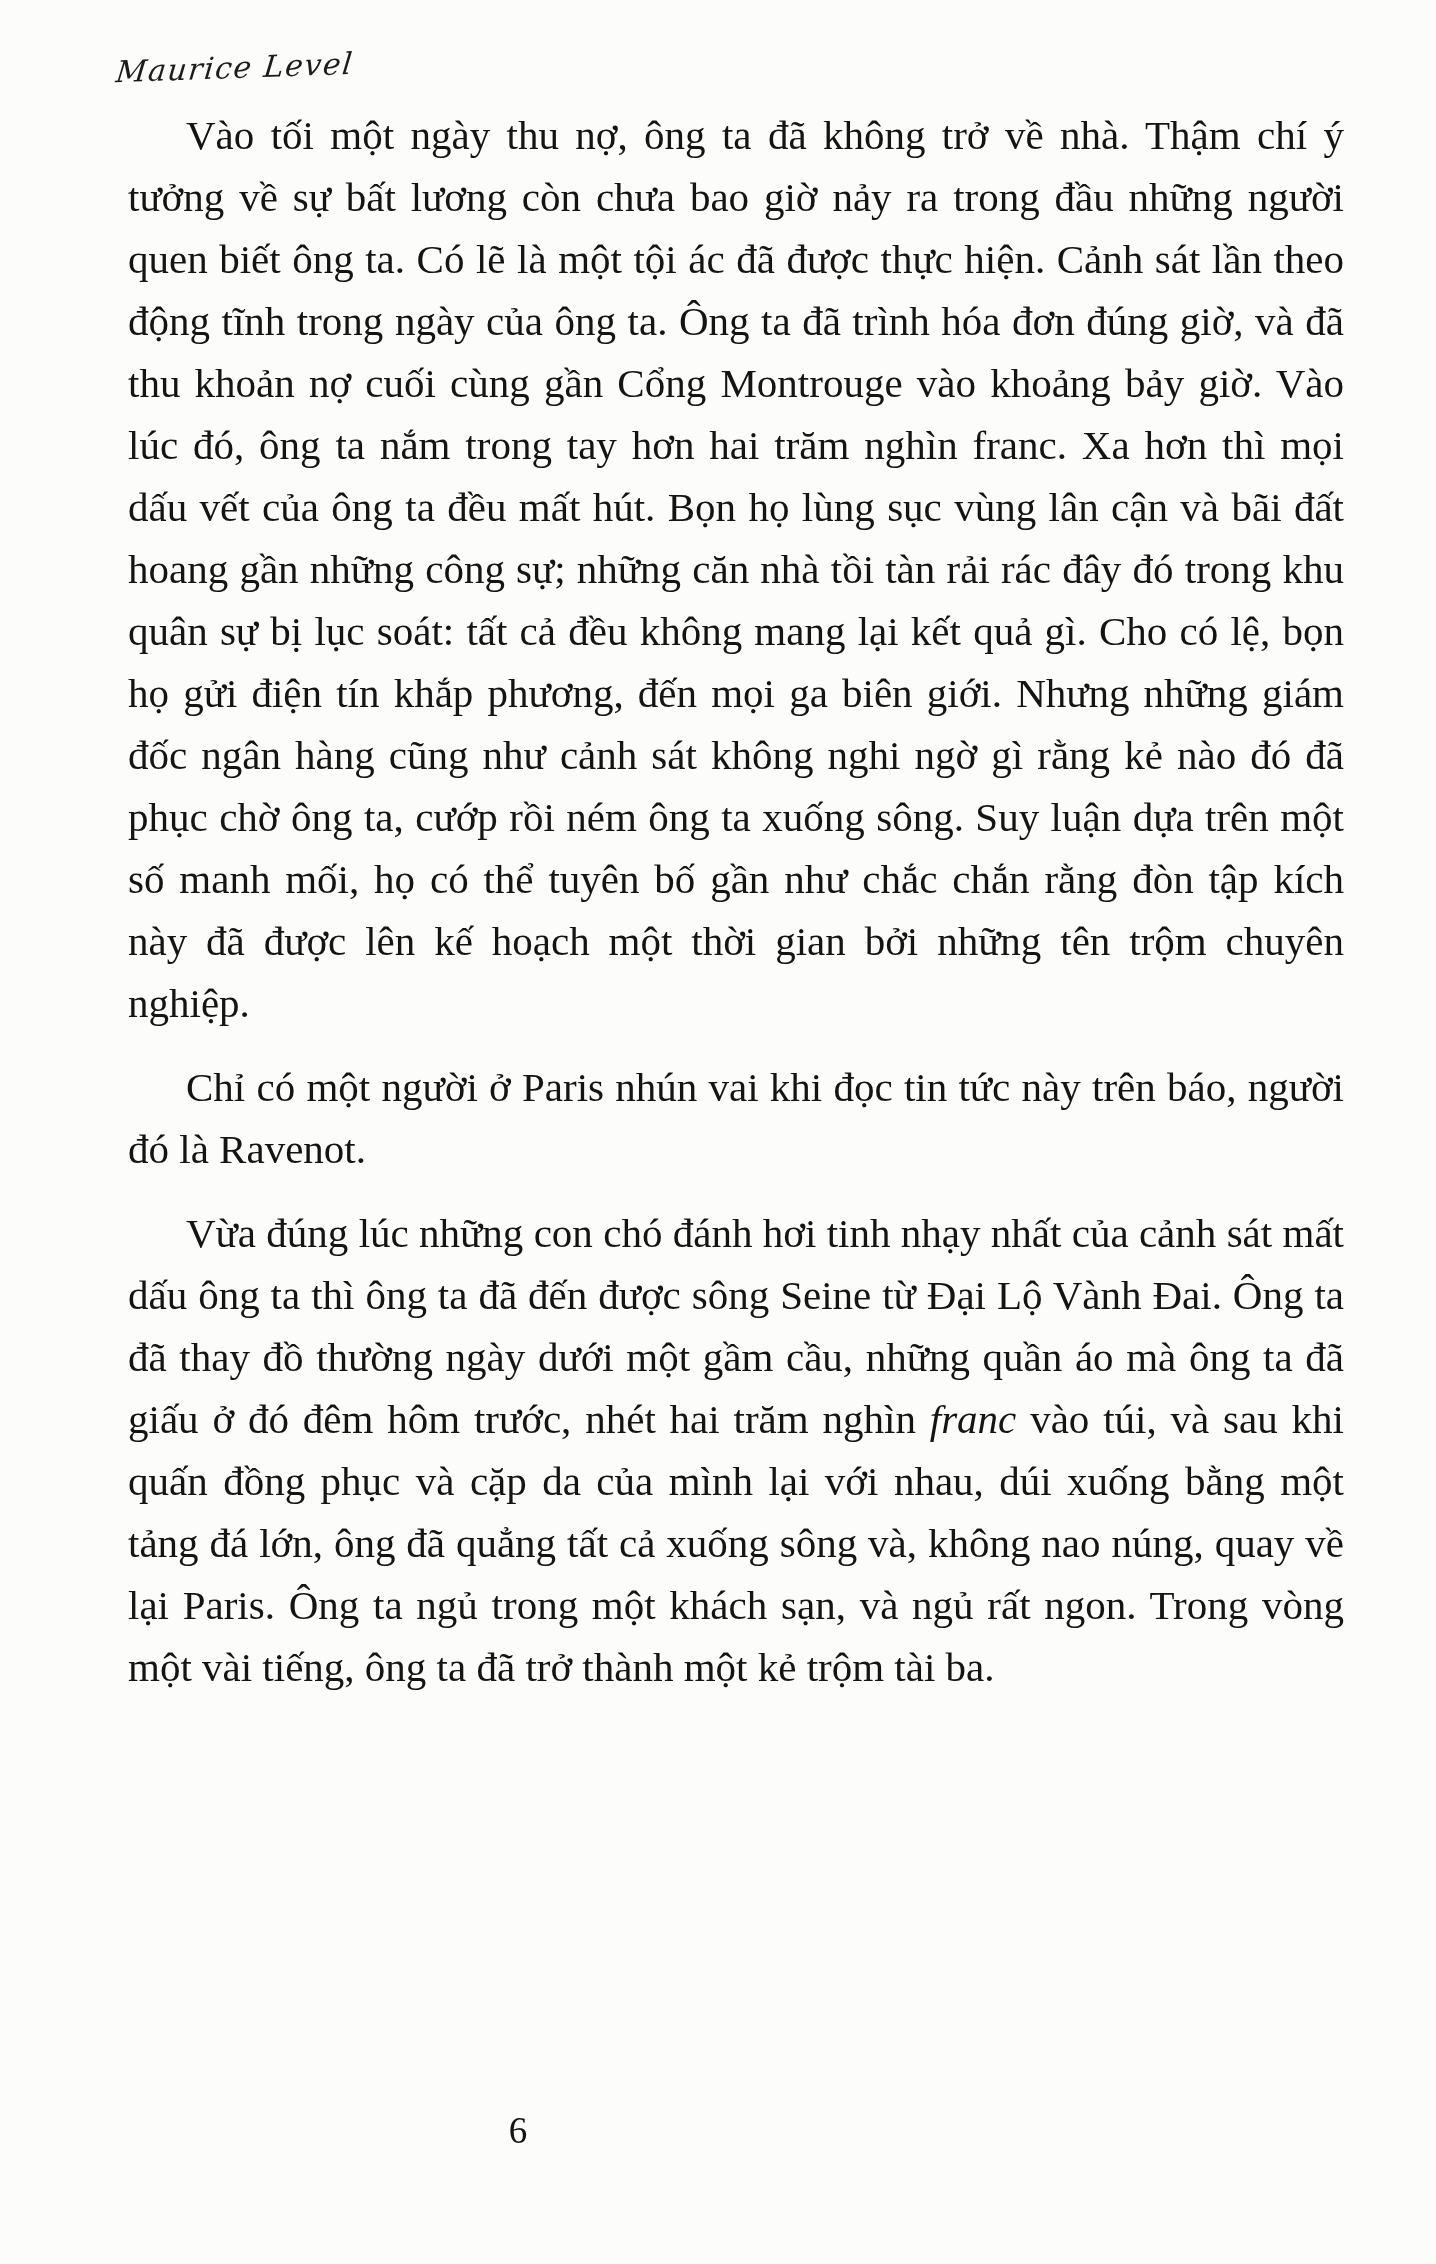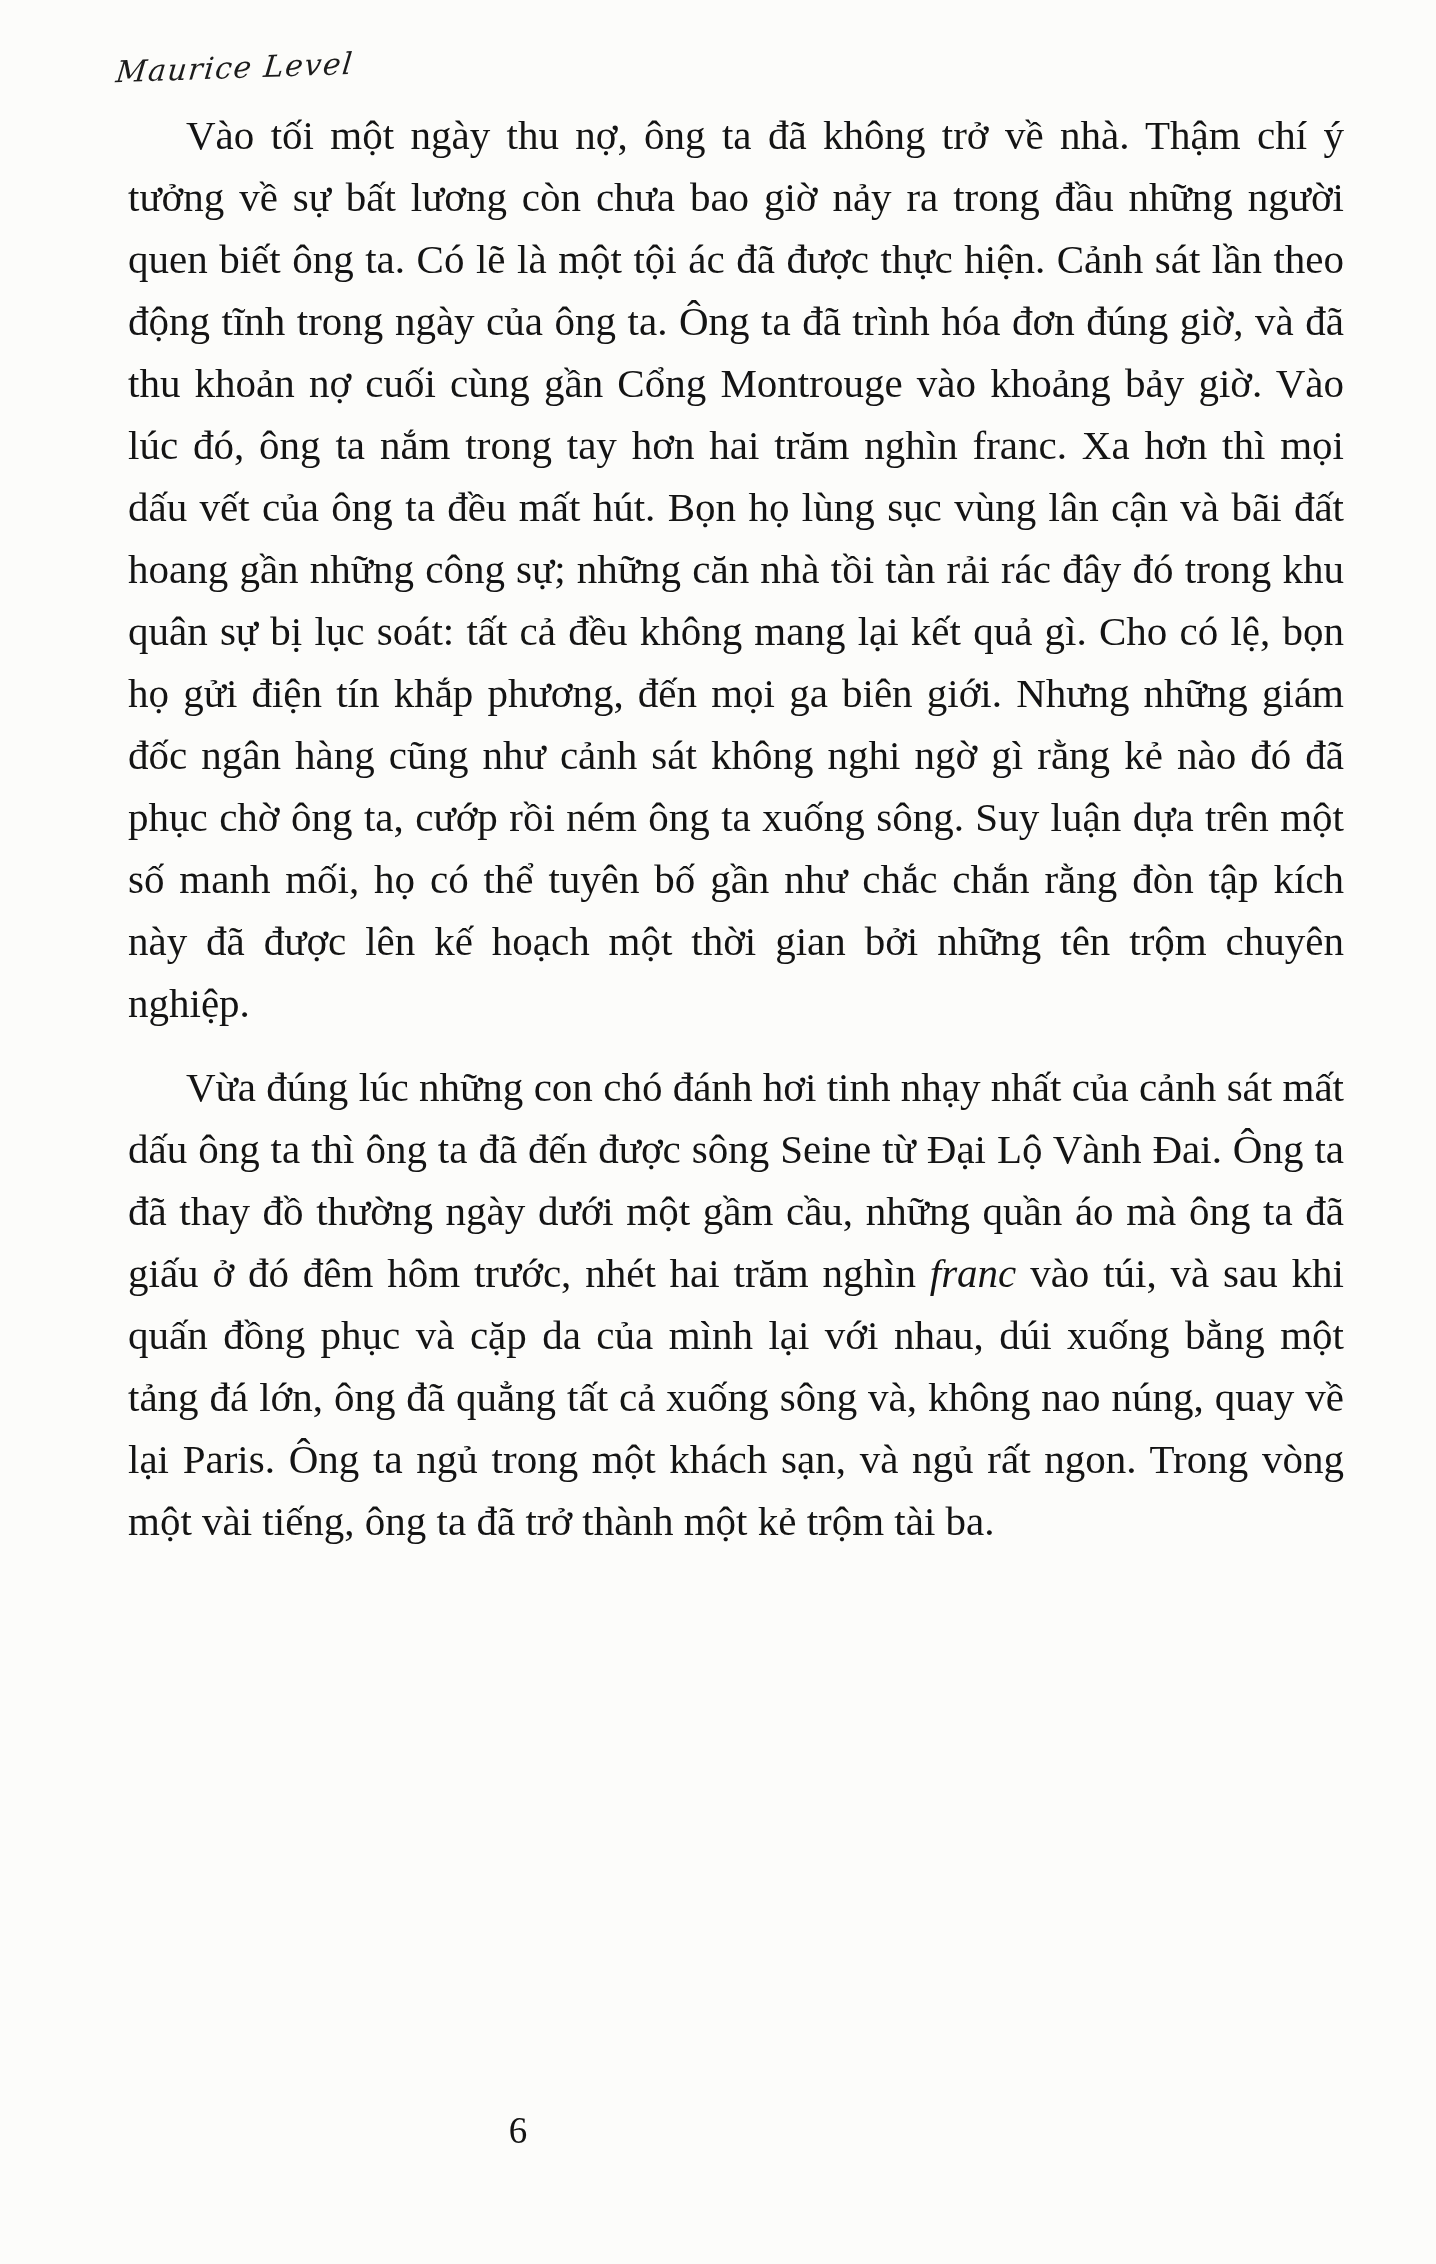--- a/index.html
+++ b/index.html
@@ -60,20 +60,21 @@
 <body>
 
 <div class="page">
 
   <div class="author-signature">Maurice Level</div>
 
   <div class="text-block">
 
     <p class="para"><span>Vào tối một ngày thu nợ, ông ta đã không trở về nhà. Thậm chí ý tưởng về sự bất lương còn chưa bao giờ nảy ra trong đầu những người quen biết ông ta. Có lẽ là một tội ác đã được thực hiện. Cảnh sát lần theo động tĩnh trong ngày của ông ta. Ông ta đã trình hóa đơn đúng giờ, và đã thu khoản nợ cuối cùng gần Cổng Montrouge vào khoảng bảy giờ. Vào lúc đó, ông ta nắm trong tay hơn hai trăm nghìn franc. Xa hơn thì mọi dấu vết của ông ta đều mất hút. Bọn họ lùng sục vùng lân cận và bãi đất hoang gần những công sự; những căn nhà tồi tàn rải rác đây đó trong khu quân sự bị lục soát: tất cả đều không mang lại kết quả gì. Cho có lệ, bọn họ gửi điện tín khắp phương, đến mọi ga biên giới. Nhưng những giám đốc ngân hàng cũng như cảnh sát không nghi ngờ gì rằng kẻ nào đó đã phục chờ ông ta, cướp rồi ném ông ta xuống sông. Suy luận dựa trên một số manh mối, họ có thể tuyên bố gần như chắc chắn rằng đòn tập kích này đã được lên kế hoạch một thời gian bởi những tên trộm chuyên nghiệp.</span></p>
 
+    <p class="para"><span>Chỉ có một người ở Paris nhún vai khi đọc tin tức này trên báo, người đó là Ravenot.</span></p>
 
     <p class="para"><span>Vừa đúng lúc những con chó đánh hơi tinh nhạy nhất của cảnh sát mất dấu ông ta thì ông ta đã đến được sông Seine từ Đại Lộ Vành Đai. Ông ta đã thay đồ thường ngày dưới một gầm cầu, những quần áo mà ông ta đã giấu ở đó đêm hôm trước, nhét hai trăm nghìn </span><span class="italic">franc</span><span> vào túi, và sau khi quấn đồng phục và cặp da của mình lại với nhau, dúi xuống bằng một tảng đá lớn, ông đã quẳng tất cả xuống sông và, không nao núng, quay về lại Paris. Ông ta ngủ trong một khách sạn, và ngủ rất ngon. Trong vòng một vài tiếng, ông ta đã trở thành một kẻ trộm tài ba.</span></p>
 
   </div>
 
   <div class="page-number">6</div>
 
 </div>
 
 </body></html>

